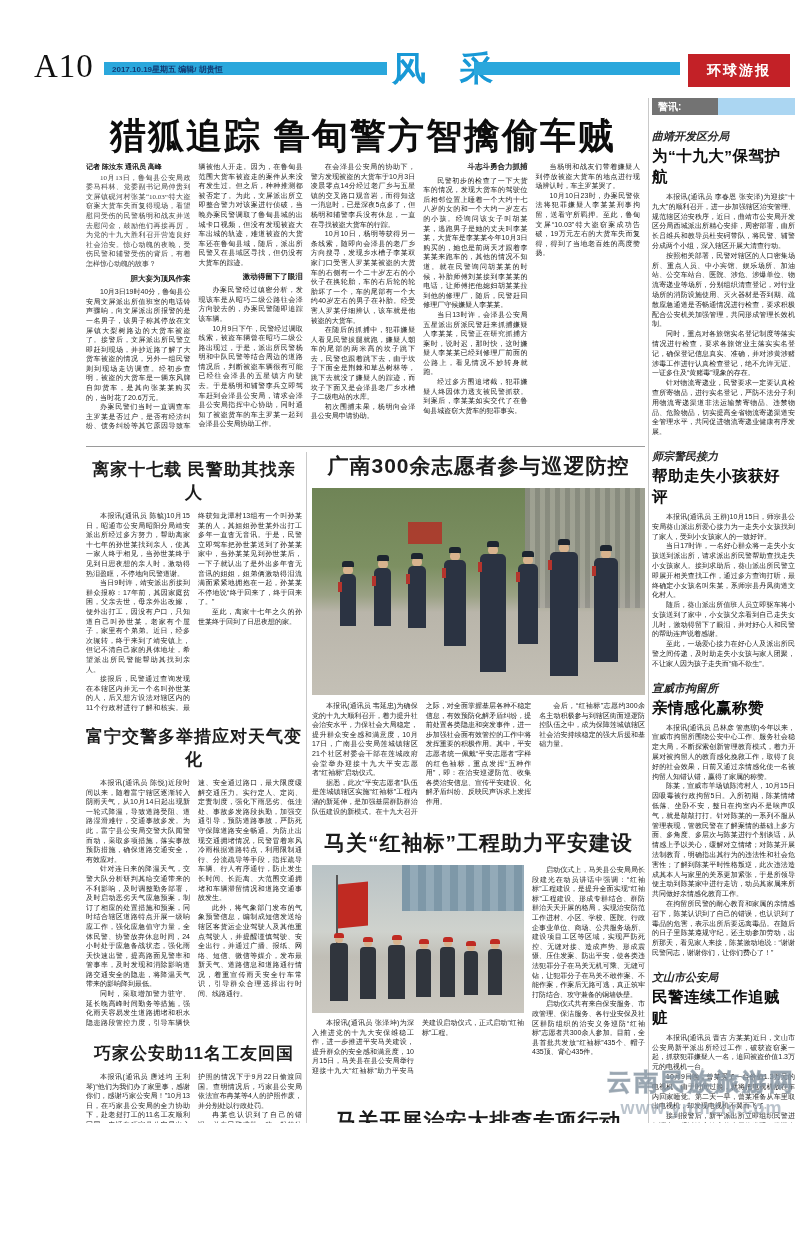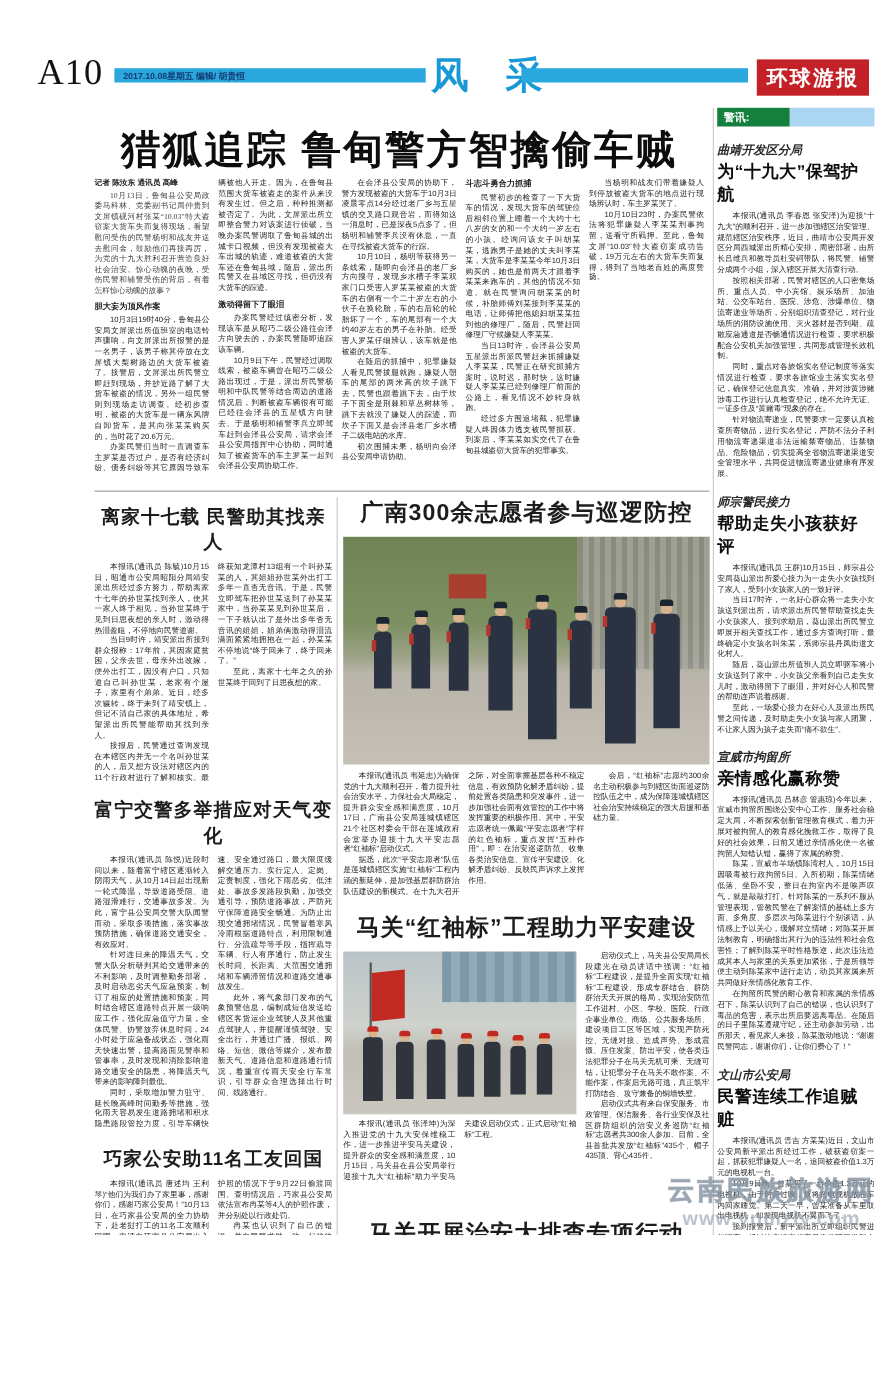--- a/index.html
+++ b/index.html
@@ -9,30 +9,30 @@
   
   .pageno { position:absolute; left:34px; top:48px; font-family:"Liberation Serif", serif;
             font-size:33px; letter-spacing:1px; color:#111; }
   .hbar { position:absolute; top:62px; height:13px; background:#2aa7dc; }
   .hbar.b1 { left:104px; width:283px; }
   .hbar.b2 { left:474px; width:206px; }
   .dateline { position:absolute; left:112px; top:64px; font-size:8px; font-weight:bold; color:#123a73; }
   .section-title { position:absolute; left:392px; top:46px; font-size:34px; font-weight:900;
                    color:#1899d6; letter-spacing:12px; }
   .brand { position:absolute; left:688px; top:54px; width:102px; height:33px; background:#c32127;
-           color:#fff; font-weight:900; font-size:19px; display:flex; align-items:center;
+           color:#fff; font-weight:900; font-size:14px; display:flex; align-items:center;
            justify-content:center; letter-spacing:2px; }
   
   .vrule { position:absolute; width:1px; background:#c9c9c9; }
   .hrule { position:absolute; height:1px; background:#9a9a9a; }
   
   .cols { column-gap:8px; column-fill:auto; overflow:hidden; font-size:7px; line-height:9.6px; }
   .para { text-indent:2em; text-align:justify; margin:0; }
   .byline { font-weight:bold; text-align:left; margin:0 0 2px 0; }
-  .subhead { font-weight:bold; text-align:left; margin:4px 0; font-size:7.5px; }
+  .subhead { font-weight:bold; text-align:right; margin:4px 0; font-size:7.5px; }
   .lead { font-family:"Liberation Serif", serif; color:#3d3d3d; text-indent:2em; text-align:justify; }
   
   .main-hl { position:absolute; left:86px; top:112px; width:554px; text-align:center;
              font-size:36px; font-weight:900; letter-spacing:2px; color:#0d0d0d; }
   .main-body { position:absolute; left:86px; top:162px; width:554px; height:272px; column-count:5; }
   
   .left-block { position:absolute; left:86px; top:452px; width:216px; }
   .art-title-s { text-align:center; font-weight:900; font-size:17px; margin:6px 0 7px 0; letter-spacing:1px; }
   .body2 { column-count:2; }
   
@@ -63,42 +63,42 @@
             transform:skewY(-6deg); }
   .photo2 .pole { position:absolute; left:24px; top:10px; width:2px; height:90px; background:#555; }
   .figr { position:absolute; background:#30353d; border-radius:4px 4px 0 0; }
   .figr:before { content:""; position:absolute; top:-7px; left:50%; transform:translateX(-50%);
                  width:8px; height:7px; background:#d8b38e; border-radius:50%; }
   .figr:after { content:""; position:absolute; top:-10px; left:50%; transform:translateX(-50%);
                 width:10px; height:5px; background:#c02a22; border-radius:3px 3px 0 0; }
   
   .sidebar { position:absolute; left:652px; top:98px; width:143px; }
   .sb-badge-row { display:flex; height:17px; margin-bottom:14px; }
-  .sb-badge { width:66px; background:#15803d; color:#fff; font-size:10px; font-weight:bold;
+  .sb-badge { width:66px; background:#737373; color:#fff; font-size:10px; font-weight:bold;
               display:flex; align-items:center; padding-left:6px; }
   .sb-badge-ext { flex:1; background:#abd6f2; }
   .sb-item { margin-bottom:12px; }
   .kicker { font-family:"Liberation Serif", serif; font-style:italic; font-weight:bold;
             font-size:11px; color:#2a2a2a; margin-bottom:2px; }
   .sb-title { font-size:15.5px; font-weight:900; letter-spacing:.5px; margin-bottom:4px; color:#0d0d0d; }
   .sb-body { font-size:7px; line-height:9.8px; }
   
   .watermark { position:absolute; right:4px; bottom:4px; text-align:center; color:rgba(150,165,178,.65);
                font-weight:900; pointer-events:none; }
   .watermark .w1 { font-size:24px; letter-spacing:3px; -webkit-text-stroke:1px rgba(120,135,150,.5); }
   .watermark .w2 { font-size:18px; letter-spacing:1px; }
 </style>
 </head>
 <body>
 
 <div class="page">
 
   <div class="pageno">A10</div>
   <div class="hbar b1"></div>
-  <div class="dateline">2017.10.08星期五  编辑/ 胡贵恒</div>
+  <div class="dateline">2017.10.19星期五  编辑/ 胡贵恒</div>
   <div class="section-title">风 采</div>
   <div class="hbar b2"></div>
   <div class="brand">环球游报</div>
 
   <div class="main-hl">猎狐追踪  鲁甸警方智擒偷车贼</div>
   <div class="main-body cols">
       <p class="byline">记者 陈汝东 通讯员 高峰</p>
       <p class="lead">10月13日，鲁甸县公安局政委马科林、党委副书记局仲贵到文屏镇砚河村张某“10.03”特大盗窃案大货车失而复得现场，看望慰问受伤的民警杨明和战友并送去慰问金，鼓励他们再接再厉，为党的十九大胜利召开营造良好社会治安。惊心动魄的夜晚，受伤民警和辅警受伤的背后，有着怎样惊心动魄的故事？</p>
       <p class="subhead">胆大妄为顶风作案</p>
       <p class="para">10月3日19时40分，鲁甸县公安局文屏派出所值班室的电话铃声骤响，向文屏派出所报警的是一名男子，该男子称其停放在文屏镇大梨树路边的大货车被盗了。接警后，文屏派出所民警立即赶到现场，并抄近路了解了大货车被盗的情况，另外一组民警则到现场走访调查。经初步查明，被盗的大货车是一辆东风牌自卸货车，是其向张某某购买的，当时花了20.6万元。</p>

